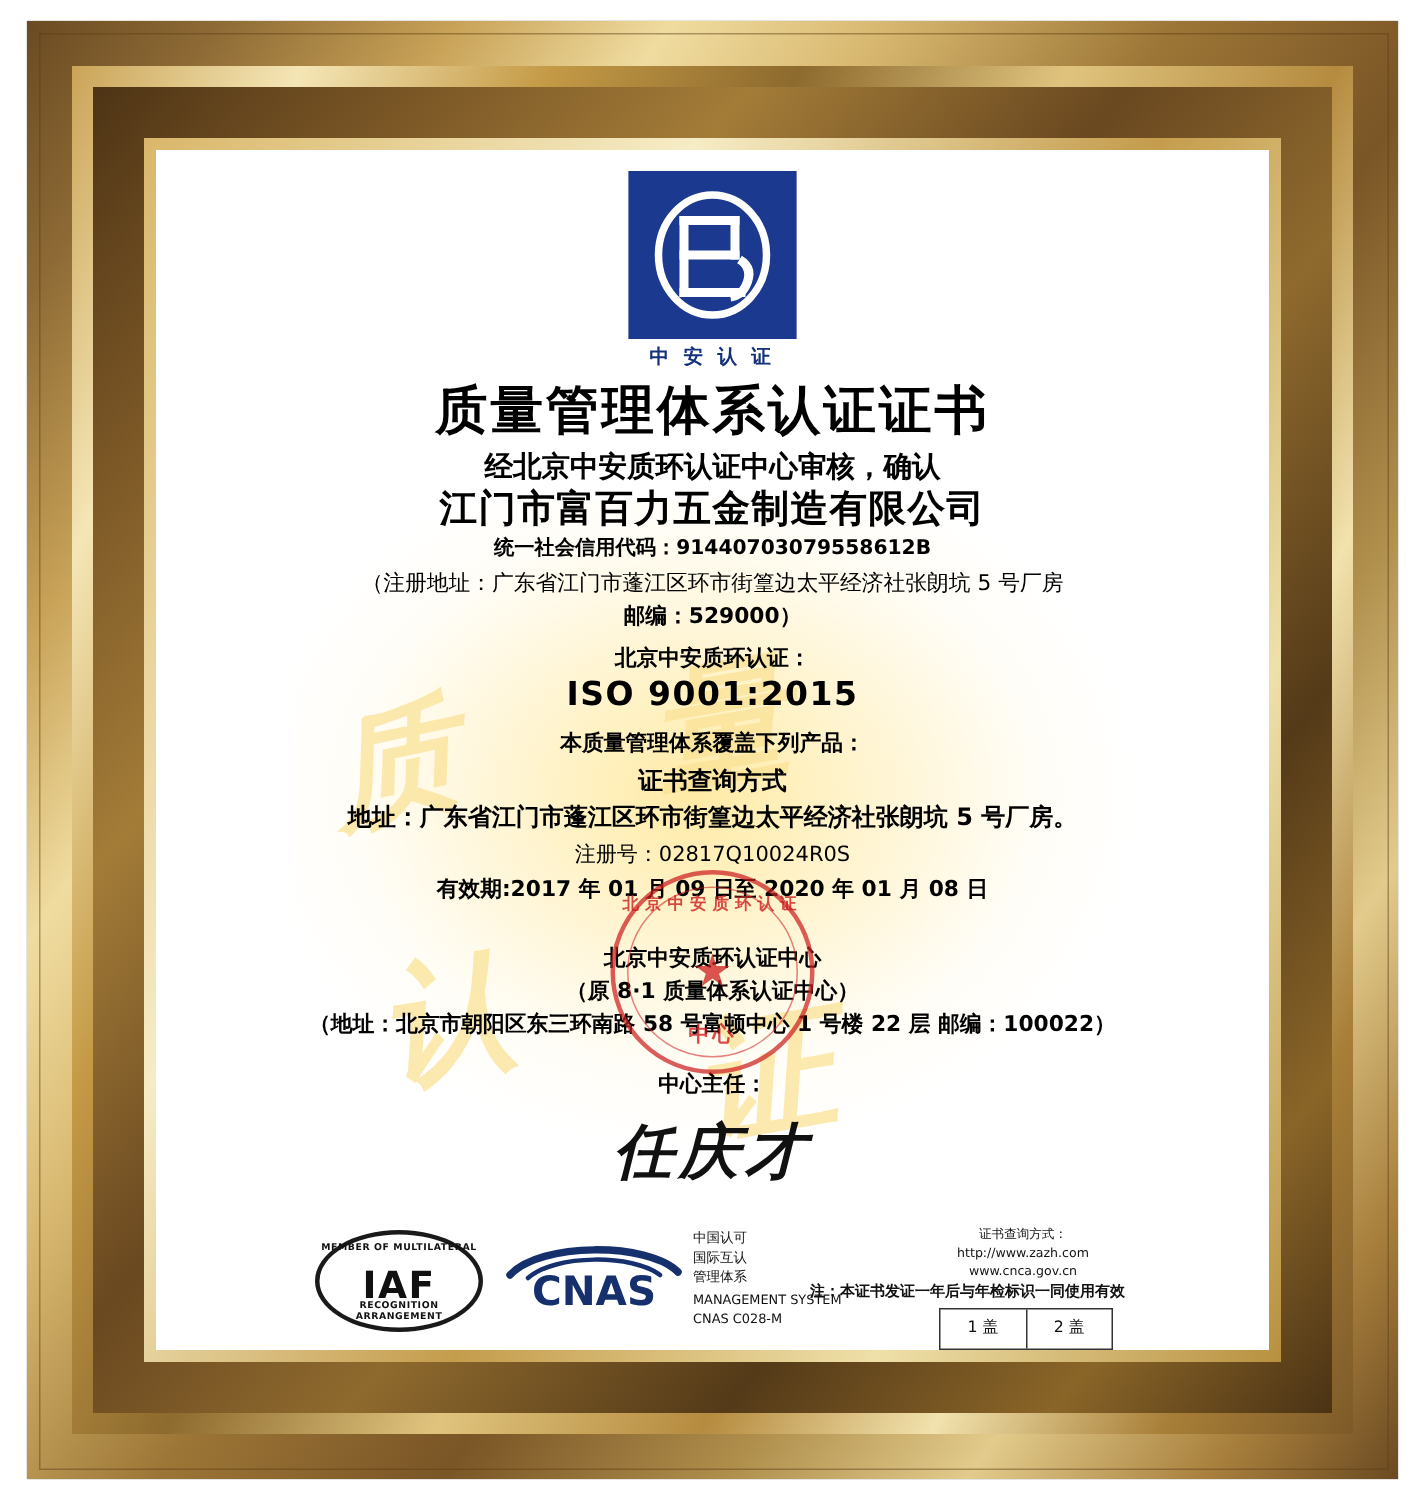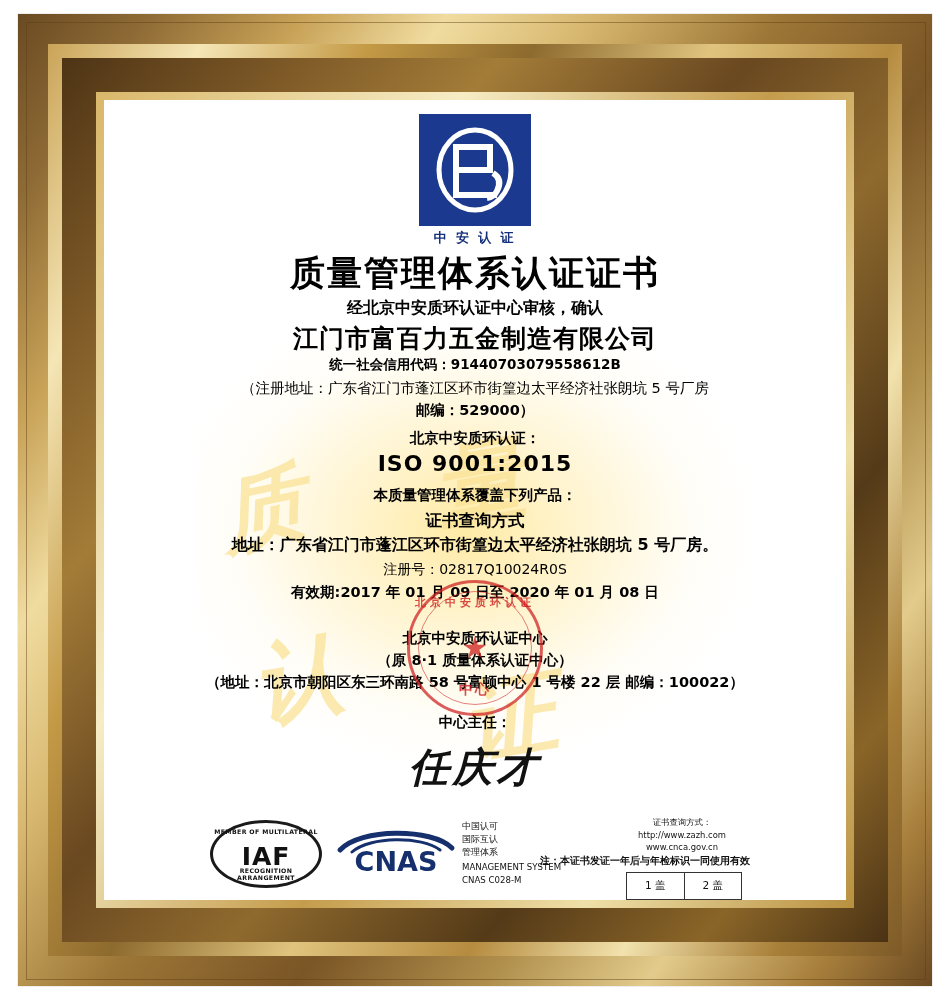--- a/index.html
+++ b/index.html
@@ -148,21 +148,21 @@
   .logo-box {
     width: 112px;
     height: 112px;
     margin: 0 auto;
     background: #1b3a8f;
     position: relative;
   }
   .logo-box svg { display: block; }
   .logo-caption {
     margin-top: 3px;
-    font-family: Liberation Serif, serif;
+    font-family: Liberation Sans, sans-serif;
     font-size: 13px;
     font-weight: bold;
     letter-spacing: 3px;
     color: #14307a;
   }
 
   
   .content {
     position: absolute;
     left: 0;
@@ -181,21 +181,21 @@
     font-weight: bold;
     letter-spacing: 2px;
     color: #000;
   }
   .line {
     position: absolute;
     left: 0; right: 0;
     font-family: "DejaVu Sans", sans-serif;
     color: #000;
   }
-  .l-approve   { top: 198px; font-size: 16px; font-weight: bold; }
+  .l-approve   { top: 198px; font-size: 19px; font-weight: bold; }
   .l-company   { top: 222px; font-size: 25px; font-weight: bold; letter-spacing: 1px; }
   .l-credit    { top: 256px; font-size: 13.5px; font-weight: bold; }
   .l-addr1     { top: 279px; font-size: 14.5px; font-weight: normal; }
   .l-addr2     { top: 301px; font-size: 14.5px; font-weight: bold; }
   .l-conform   { top: 329px; font-size: 14.5px; font-weight: bold; }
   .l-standard  { top: 351px; font-size: 22px; font-weight: bold; letter-spacing: 1px; font-family: "DejaVu Sans", sans-serif; }
   .l-scope-lbl { top: 386px; font-size: 14.5px; font-weight: bold; }
   .l-scope     { top: 410px; font-size: 16.5px; font-weight: bold; }
   .l-site      { top: 435px; font-size: 16px; font-weight: bold; }
   .l-regno     { top: 461px; font-size: 14px; font-weight: normal; }

